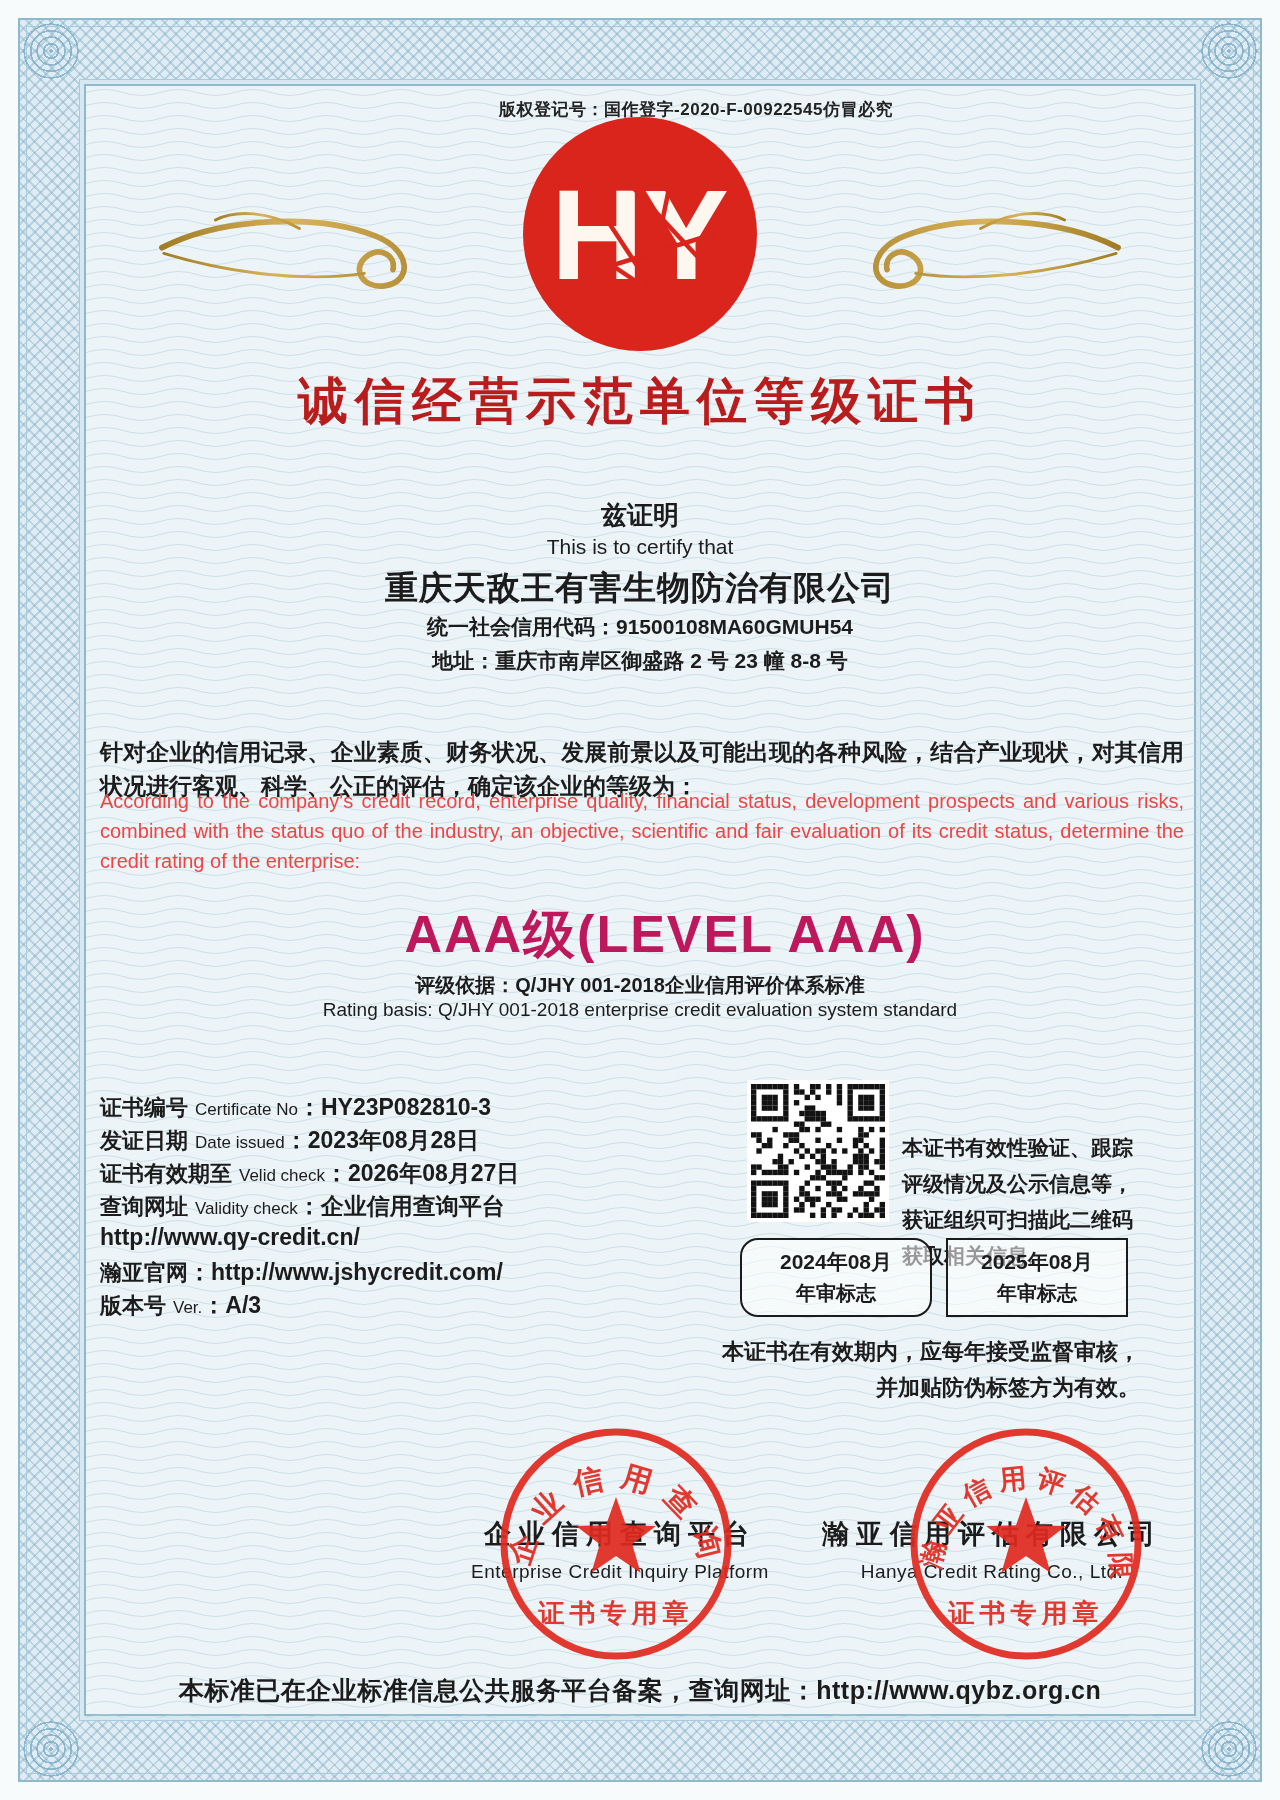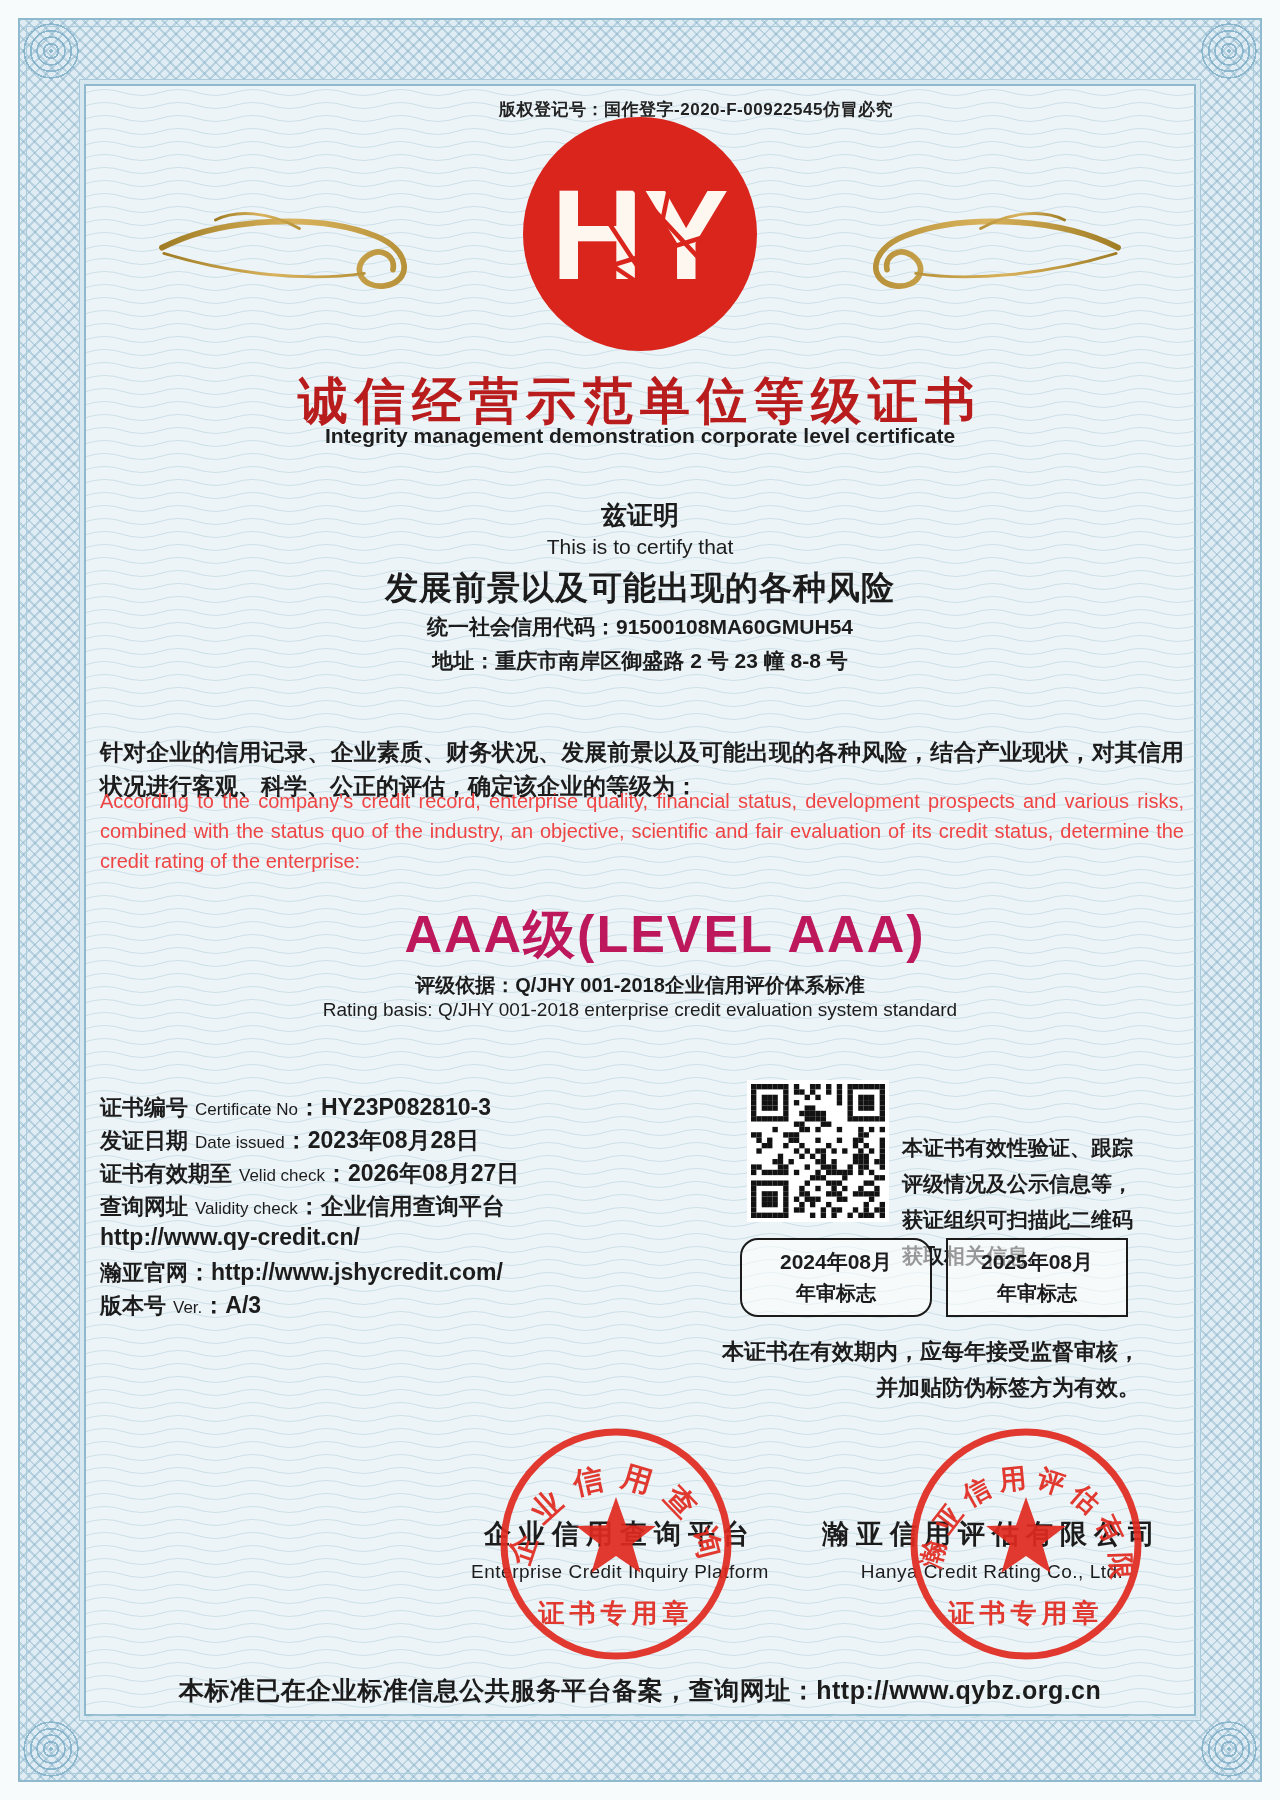--- a/index.html
+++ b/index.html
@@ -136,24 +136,23 @@
       <g stroke="#d9251c" stroke-width="4.5">
         <line x1="68" y1="78" x2="152" y2="206"></line>
         <line x1="104" y1="64" x2="186" y2="152"></line>
         <line x1="150" y1="58" x2="124" y2="184"></line>
         <line x1="88" y1="150" x2="192" y2="118"></line>
         <line x1="58" y1="128" x2="118" y2="168"></line>
       </g>
     </svg>
 
     <div class="abs center title-cn">诚信经营示范单位等级证书</div>
-    <div class="abs center title-en">Integrity management demonstration corporate level certificate</div>
     <div class="abs center certify-cn">兹证明</div>
     <div class="abs center certify-en">This is to certify that</div>
-    <div class="abs center company">发展前景以及可能出现的各种风险</div>
+    <div class="abs center company">重庆天敌王有害生物防治有限公司</div>
     <div class="abs center code-line">统一社会信用代码：91500108MA60GMUH54</div>
     <div class="abs center addr-line">地址：重庆市南岸区御盛路 2 号 23 幢 8-8 号</div>
 
     <div class="abs stmt-cn">针对企业的信用记录、企业素质、财务状况、发展前景以及可能出现的各种风险，结合产业现状，对其信用状况进行客观、科学、公正的评估，确定该企业的等级为：</div>
     <div class="abs stmt-en">According to the company's credit record, enterprise quality, financial status, development prospects and various risks, combined with the status quo of the industry, an objective, scientific and fair evaluation of its credit status, determine the credit rating of the enterprise:</div>
 
     <div class="abs center rating">AAA级(LEVEL AAA)</div>
     <div class="abs center basis-cn">评级依据：Q/JHY 001-2018企业信用评价体系标准</div>
     <div class="abs center basis-en">Rating basis: Q/JHY 001-2018 enterprise credit evaluation system standard</div>
 

